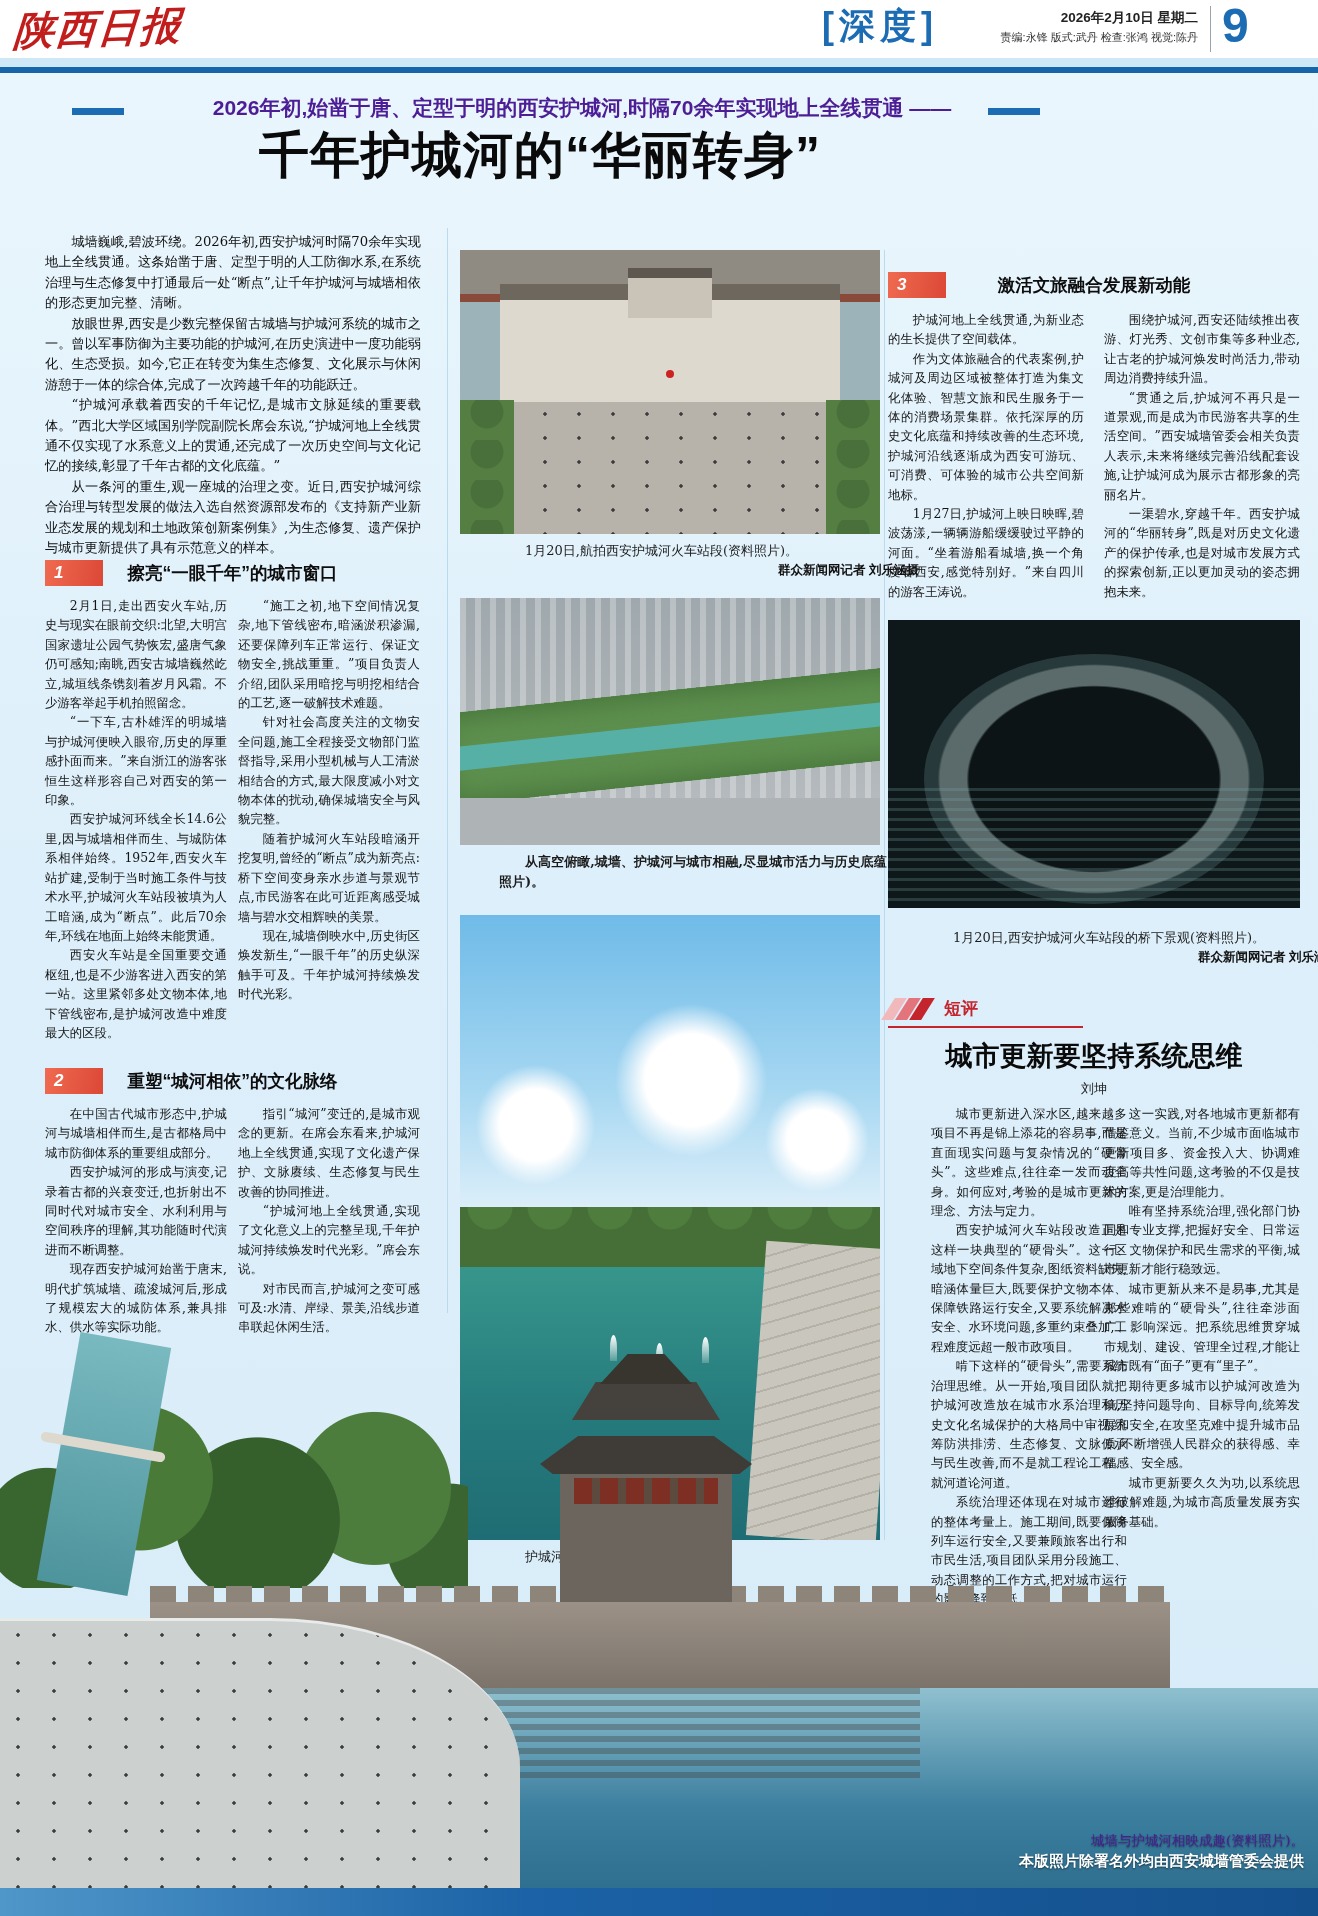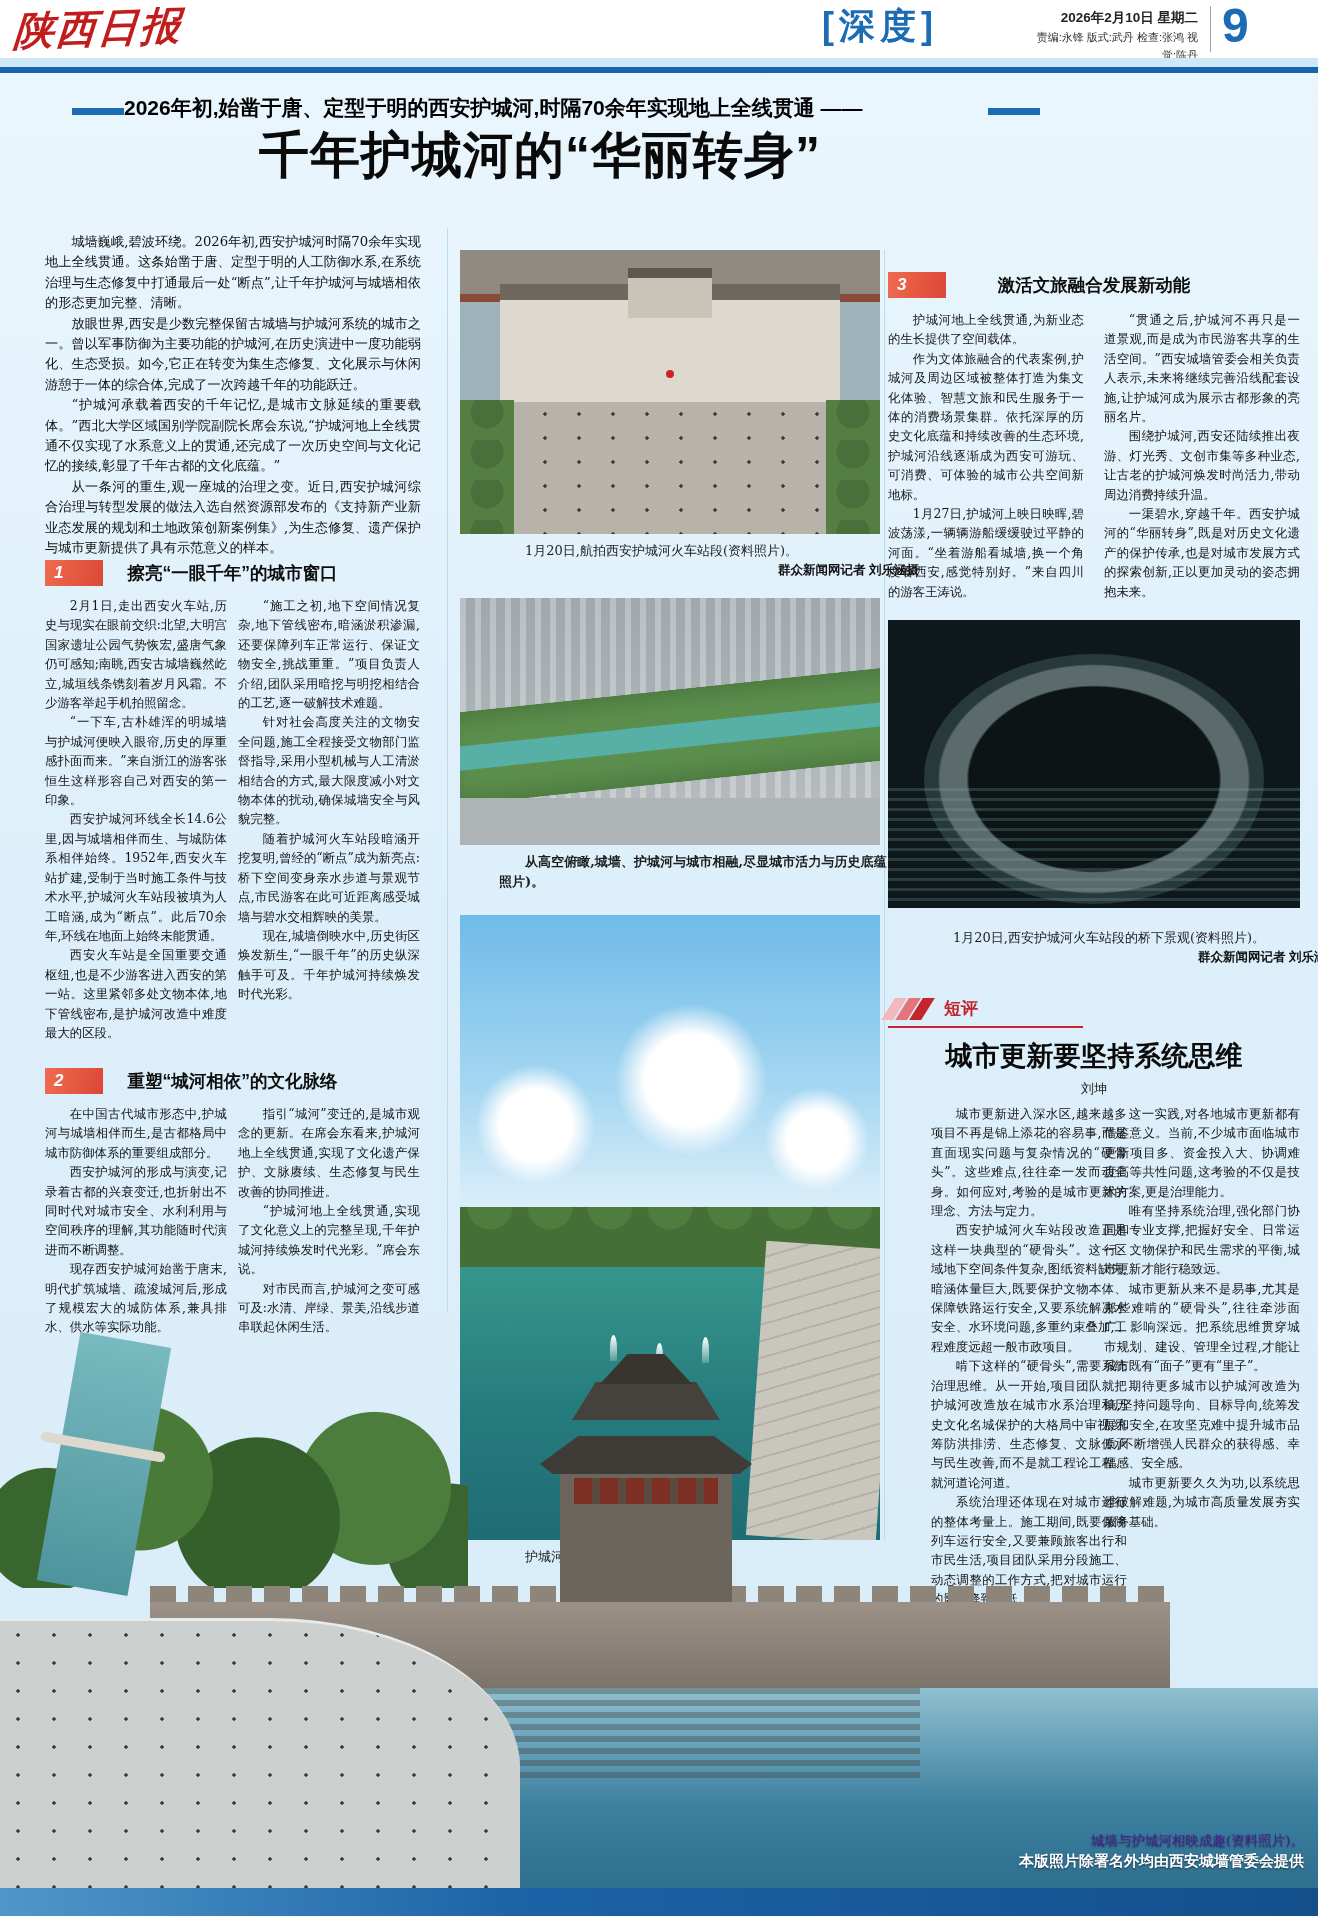--- a/index.html
+++ b/index.html
@@ -7,31 +7,31 @@
         font-family:"Liberation Sans",sans-serif;}
   .abs{position:absolute;}
   
   .masthead{left:0;top:0;width:1318px;height:58px;background:#fff;}
   .logo{left:14px;top:4px;font:bold italic 40px/48px "DejaVu Serif",serif;color:#c21d1d;
         transform:skewX(-6deg) rotate(-2deg);letter-spacing:2px;}
   .section-label{left:822px;top:4px;font:bold 36px/44px "Liberation Sans",sans-serif;
         color:#1b6cb3;letter-spacing:5px;}
   .dateblock{left:1000px;top:8px;width:198px;text-align:right;color:#222;}
   .dateline{font:bold 13.5px/20px "Liberation Sans",sans-serif;}
-  .creditline{font:11px/18px "Liberation Sans",sans-serif;color:#333;margin-left:36px;}
+  .creditline{font:11px/18px "Liberation Sans",sans-serif;color:#333;}
   .head-divider{left:1210px;top:6px;width:1px;height:46px;background:#9aa4ac;}
   .pagenum{left:1222px;top:-2px;font:bold 48px/56px "Liberation Sans",sans-serif;color:#1b6cb3;}
   .strip-light{left:0;top:58px;width:1318px;height:9px;background:#cfe8f7;}
   .strip-dark{left:0;top:67px;width:1318px;height:6px;background:#1565a8;}
   .content-bg{left:0;top:73px;width:1318px;height:1815px;
         background:linear-gradient(180deg,#eaf6fd 0%,#ddeffa 45%,#d8ecf9 100%);}
   
   .kicker-bar{top:108px;width:52px;height:7px;background:#1b6cb3;}
-  .kicker{left:124px;top:93px;width:876px;text-align:left;
-        font:bold 21px/30px "Liberation Sans",sans-serif;color:#000000;}
+  .kicker{left:144px;top:93px;width:876px;text-align:center;
+        font:bold 21px/30px "Liberation Sans",sans-serif;color:#4c1d95;}
   .headline{left:45px;top:124px;width:990px;text-align:center;
         font:bold 50px/62px "Liberation Sans",sans-serif;color:#0a0a0a;letter-spacing:1px;}
   .byline{left:45px;top:198px;width:990px;text-align:center;
         font:13px/18px "Liberation Sans",sans-serif;color:#222;letter-spacing:2px;}
   
   .col{position:absolute;text-align:justify;color:#151515;}
   .para{margin:0;text-indent:2em;font:12.4px/19.4px "DejaVu Serif",serif;}
   .intro .para{font:13.2px/20.4px "DejaVu Serif",serif;color:#101010;}
   .vrule{position:absolute;width:1px;background:#b9dbee;}
   
@@ -233,22 +233,22 @@
   <div class="sec-banner" style="left:888px;top:272px;width:412px;">
     <div class="sec-num">3</div>
     <div class="sec-title">激活文旅融合发展新动能</div>
   </div>
   <div class="col" style="left:888px;top:310px;width:196px;">
       <p class="para">护城河地上全线贯通,为新业态的生长提供了空间载体。</p>
       <p class="para">作为文体旅融合的代表案例,护城河及周边区域被整体打造为集文化体验、智慧文旅和民生服务于一体的消费场景集群。依托深厚的历史文化底蕴和持续改善的生态环境,护城河沿线逐渐成为西安可游玩、可消费、可体验的城市公共空间新地标。</p>
       <p class="para">1月27日,护城河上映日映晖,碧波荡漾,一辆辆游船缓缓驶过平静的河面。“坐着游船看城墙,换一个角度看西安,感觉特别好。”来自四川的游客王涛说。</p>
     </div>
   <div class="col" style="left:1104px;top:310px;width:196px;">
+      <p class="para">围绕护城河,西安还陆续推出夜游、灯光秀、文创市集等多种业态,让古老的护城河焕发时尚活力,带动周边消费持续升温。</p>
       <p class="para">“贯通之后,护城河不再只是一道景观,而是成为市民游客共享的生活空间。”西安城墙管委会相关负责人表示,未来将继续完善沿线配套设施,让护城河成为展示古都形象的亮丽名片。</p>
-      <p class="para">围绕护城河,西安还陆续推出夜游、灯光秀、文创市集等多种业态,让古老的护城河焕发时尚活力,带动周边消费持续升温。</p>
       <p class="para">一渠碧水,穿越千年。西安护城河的“华丽转身”,既是对历史文化遗产的保护传承,也是对城市发展方式的探索创新,正以更加灵动的姿态拥抱未来。</p>
     </div>
 
   <div class="photo" style="left:888px;top:620px;width:412px;height:288px;">
     <div class="abs p4-bg"></div>
     <div class="abs p4-ring"></div>
     <div class="abs p4-waves"></div>
   </div>
   <div class="cap" style="left:888px;top:928px;width:412px;">
     <div class="indent">1月20日,西安护城河火车站段的桥下景观(资料照片)。</div>

